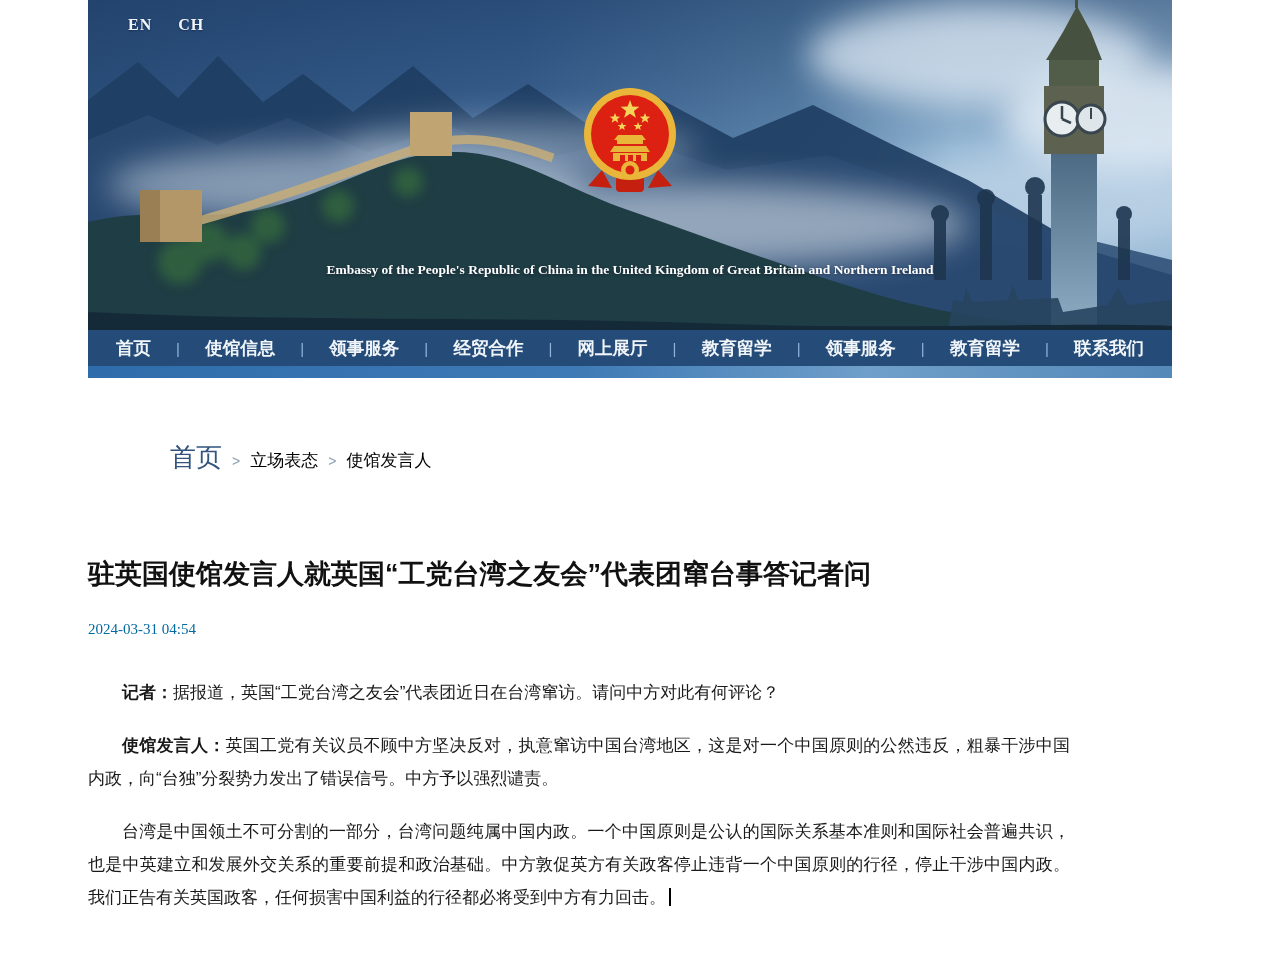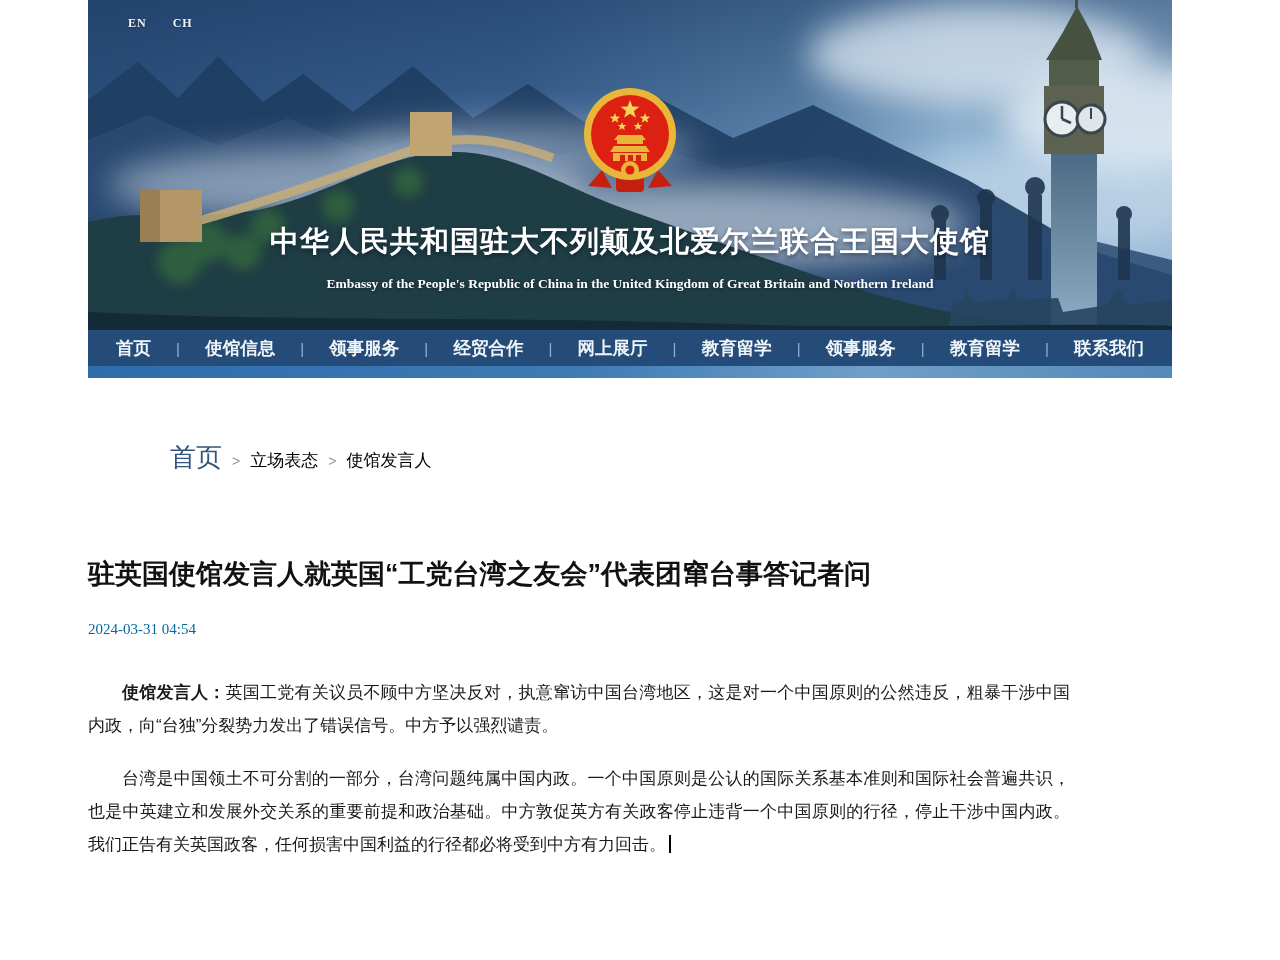--- a/index.html
+++ b/index.html
@@ -5,28 +5,28 @@
   html,body{margin:0;padding:0;background:#ffffff;width:1280px;height:960px;overflow:hidden;
             font-family:"Liberation Sans","DejaVu Sans",sans-serif;}
   .page{position:relative;width:1280px;height:960px;background:#fff;}
 
   
   .banner-wrap{position:absolute;left:88px;top:0;width:1084px;}
   .banner{position:relative;width:1084px;height:330px;overflow:hidden;background:#35597f;}
   .banner-scene{position:absolute;left:0;top:0;width:1084px;height:330px;display:block;}
   .lang-links{position:absolute;left:40px;top:16px;display:flex;gap:26px;z-index:5;}
   .lang-link{color:#f2f6fa;font-family:"Liberation Serif","DejaVu Serif",serif;font-weight:bold;
-             font-size:12px;letter-spacing:1px;cursor:pointer;text-shadow:0 1px 2px rgba(0,0,30,.4);}
+             font-size:16px;letter-spacing:1px;cursor:pointer;text-shadow:0 1px 2px rgba(0,0,30,.4);}
   .emblem{position:absolute;left:494px;top:84px;width:96px;height:114px;z-index:4;}
   .banner-title{position:absolute;left:0;top:222px;width:100%;text-align:center;z-index:4;
                 color:#ffffff;font-family:"Liberation Serif","DejaVu Serif",serif;font-weight:bold;
                 font-size:29px;letter-spacing:1px;text-shadow:0 2px 4px rgba(0,10,30,.5);}
   .banner-subtitle{position:absolute;left:0;top:262px;width:100%;text-align:center;z-index:4;
                 color:#ffffff;font-family:"Liberation Serif","DejaVu Serif",serif;font-weight:bold;
-                font-size:13.5px;text-shadow:0 1px 3px rgba(0,10,30,.5);margin-top:14px;}
+                font-size:13.5px;text-shadow:0 1px 3px rgba(0,10,30,.5);}
 
   
   .nav{height:36px;background:#254c78;display:flex;align-items:center;
        justify-content:space-between;padding:0 28px;}
   .nav-item{color:#f0f5fa;font-size:17.5px;font-weight:bold;cursor:pointer;white-space:nowrap;}
   .nav-sep{color:#8fb3d9;font-size:15px;font-weight:normal;}
   .nav-strip{height:12px;background:linear-gradient(to right,#2e6cab 0%,#3e7ab5 45%,#6f9fca 72%,#5589b8 100%);}
 
   
   .main{position:absolute;left:88px;top:378px;width:1084px;}
@@ -148,21 +148,20 @@
         <rect x="35" y="56" width="26" height="4" fill="#e9b63a"></rect>
         <path d="M28,68 L68,68 L64,62 L32,62 Z" fill="#e9b63a"></path>
         <rect x="31" y="69" width="34" height="8" fill="#e9b63a"></rect>
         <rect x="38" y="71" width="5" height="6" fill="#dc2012"></rect>
         <rect x="46" y="71" width="5" height="6" fill="#dc2012"></rect>
         <rect x="54" y="71" width="5" height="6" fill="#dc2012"></rect>
         <circle cx="48" cy="86" r="9" fill="#e9b63a"></circle>
         <circle cx="48" cy="86" r="4.5" fill="#dc2012"></circle>
       </svg>
 
-      <div class="banner-title">中华人民共和国驻大不列颠及北爱尔兰联合王国大使馆</div>
       <div class="banner-subtitle">Embassy of the People's Republic of China in the United Kingdom of Great Britain and Northern Ireland</div>
     </div>
 
     <div class="nav">
       <span class="nav-item">首页</span>
       <span class="nav-sep">|</span>
       <span class="nav-item">使馆信息</span>
       <span class="nav-sep">|</span>
       <span class="nav-item">领事服务</span>
       <span class="nav-sep">|</span>
@@ -189,18 +188,19 @@
       <span class="crumb-link">立场表态</span>
       <span class="crumb-sep">&gt;</span>
       <span class="crumb-link">使馆发言人</span>
     </div>
 
     <div class="article">
       <div class="article-title">驻英国使馆发言人就英国“工党台湾之友会”代表团窜台事答记者问</div>
       <div class="article-date">2024-03-31 04:54</div>
 
       <div class="article-body">
+        <p><b>记者：</b><span>据报道，英国“工党台湾之友会”代表团近日在台湾窜访。请问中方对此有何评论？</span></p>
         <p><b>使馆发言人：</b><span>英国工党有关议员不顾中方坚决反对，执意窜访中国台湾地区，这是对一个中国原则的公然违反，粗暴干涉中国内政，向“台独”分裂势力发出了错误信号。中方予以强烈谴责。</span></p>
         <p><b></b><span>台湾是中国领土不可分割的一部分，台湾问题纯属中国内政。一个中国原则是公认的国际关系基本准则和国际社会普遍共识，也是中英建立和发展外交关系的重要前提和政治基础。中方敦促英方有关政客停止违背一个中国原则的行径，停止干涉中国内政。我们正告有关英国政客，任何损害中国利益的行径都必将受到中方有力回击。</span><span class="text-cursor"></span></p>
       </div>
     </div>
   </div>
 </div>
 
 </body></html>

